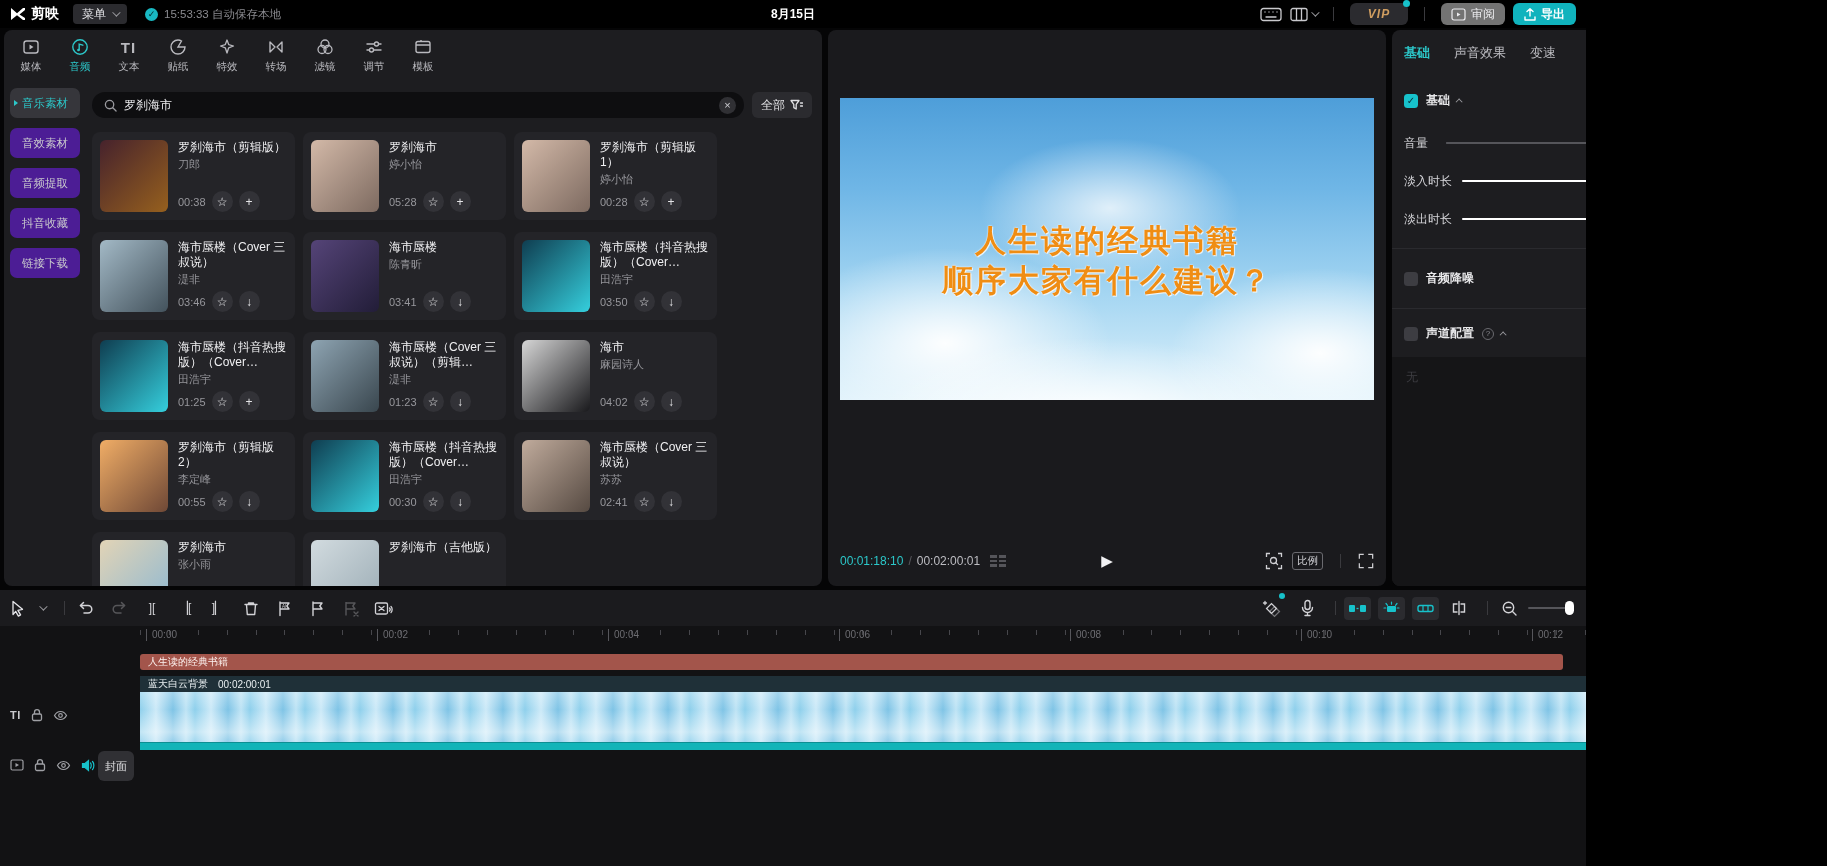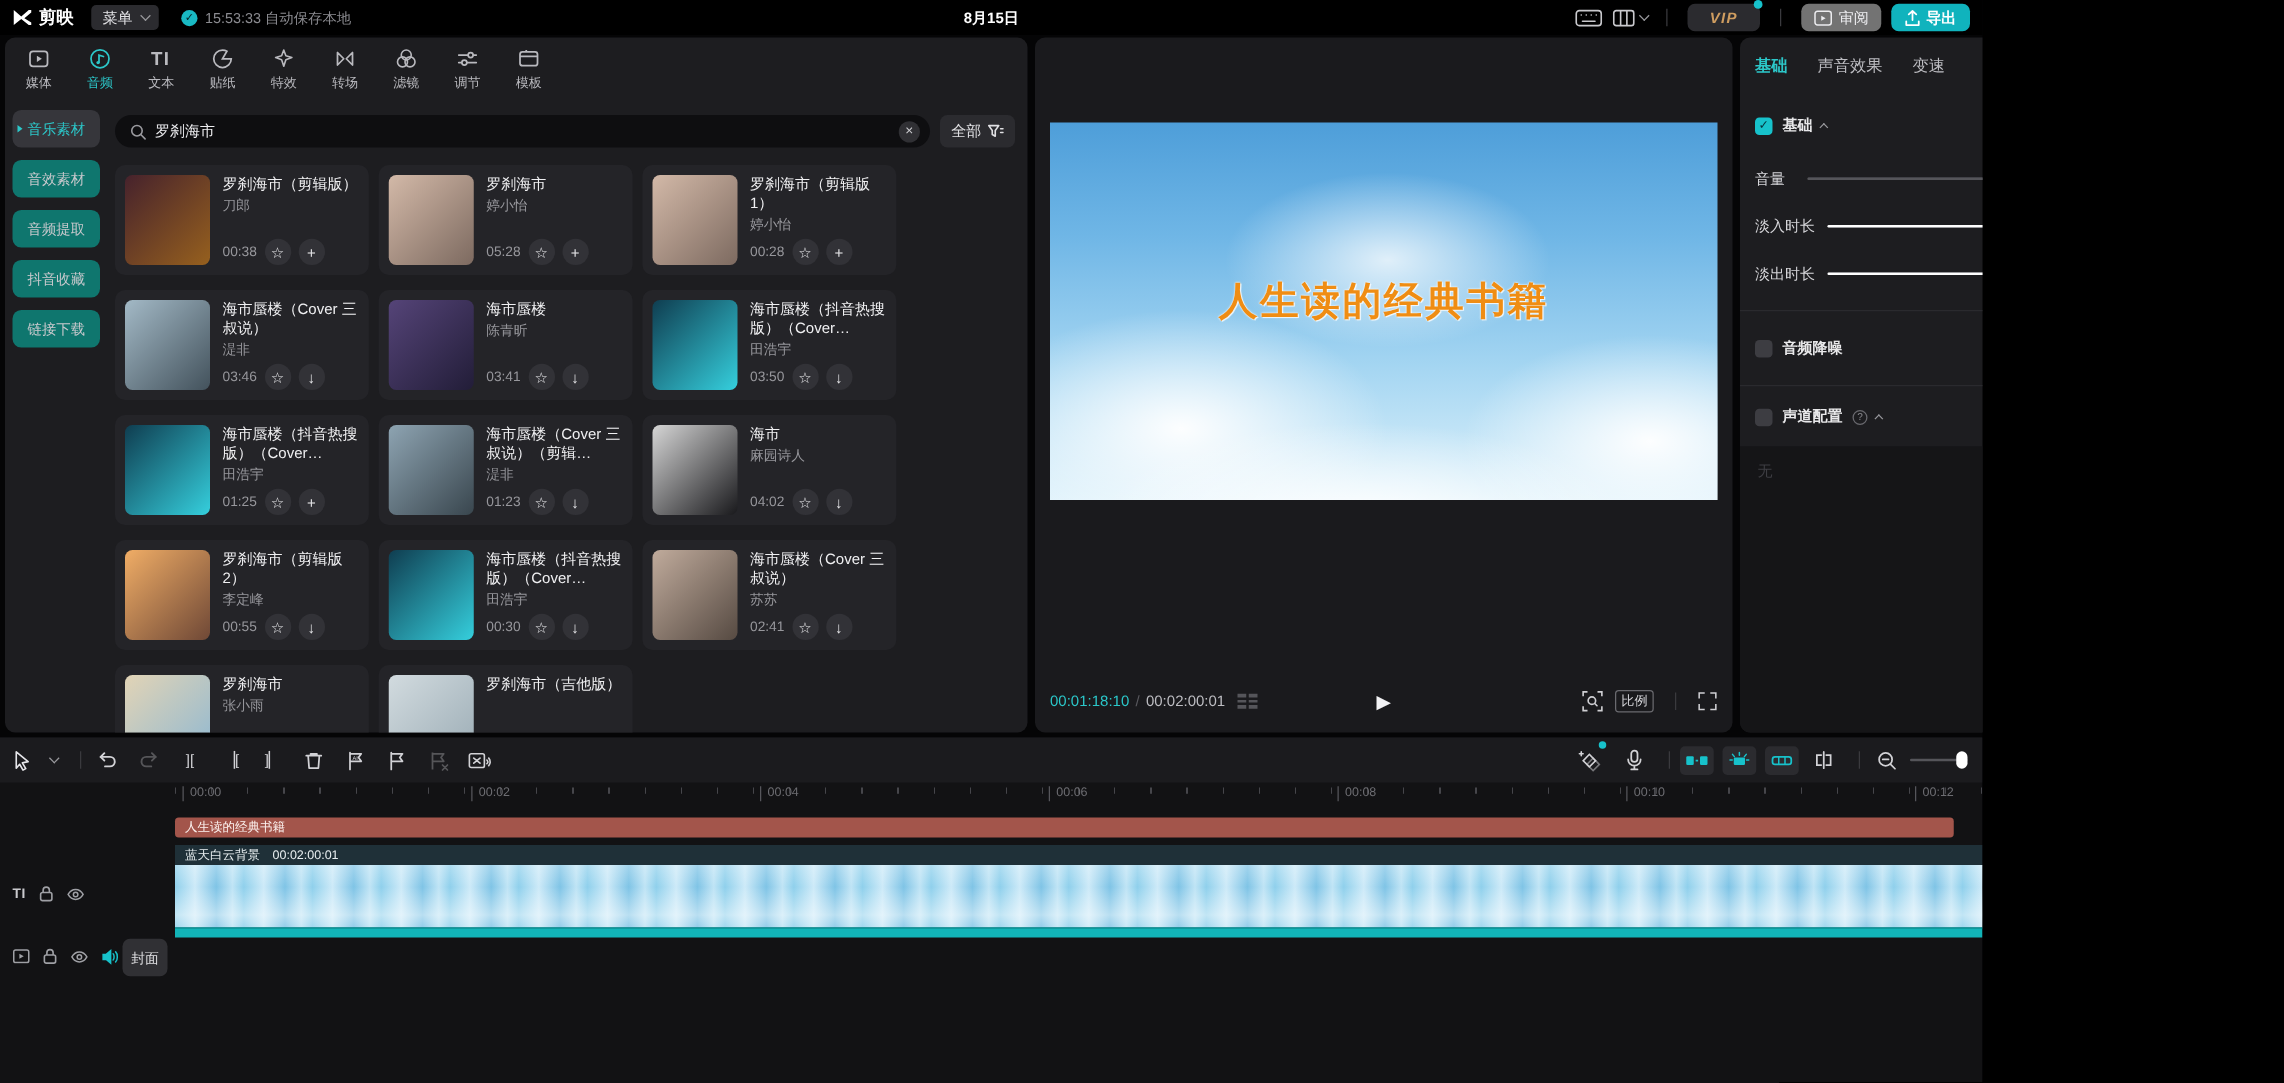--- a/index.html
+++ b/index.html
@@ -36,21 +36,21 @@
   .tabs-row{display:flex;align-items:flex-start;height:46px;padding:5px 2px 0 2px}
   .tab{width:49px;display:flex;flex-direction:column;align-items:center;gap:2px;color:#b9b9be;font-size:11px;padding-top:2px}
   .tab .tlab{transform:scale(.95)}
   .tab.active{color:#2cc7c9}
   .tab svg{stroke:#b9b9be}
   .tab.active svg{stroke:#2cc7c9}
   .tab .ti-glyph{font-size:15px;font-weight:bold;letter-spacing:1px;height:20px;display:flex;align-items:center}
 
   .left-body{position:relative;height:510px}
   .cat-sidebar{position:absolute;left:6px;top:12px;width:74px}
-  .cat-item{width:70px;height:30px;margin:0 0 10px 0;border-radius:7px;background:#0f766e;color:#c9c9cd;font-size:11.5px;display:flex;align-items:center;justify-content:center;gap:3px;position:relative}
+  .cat-item{width:70px;height:30px;margin:0 0 10px 0;border-radius:7px;background:#4c1d95;color:#c9c9cd;font-size:11.5px;display:flex;align-items:center;justify-content:center;gap:3px;position:relative}
   .cat-item.active{background:#36363b;color:#2cc7c9}
   .cat-item.active::before{content:'';position:absolute;left:4px;top:50%;transform:translateY(-50%);border-left:4px solid #2cc7c9;border-top:3px solid transparent;border-bottom:3px solid transparent}
 
   .search-row{position:absolute;left:88px;top:16px;display:flex;align-items:center}
   .search-box{width:652px;height:26px;border-radius:13px;background:#0e0e10;display:flex;align-items:center;padding:0 8px 0 12px;color:#ececef}
   .search-box .q{flex:1;margin-left:7px;font-size:12px}
   .clear-btn{width:17px;height:17px;border-radius:50%;background:#303034;color:#cfcfd3;display:flex;align-items:center;justify-content:center;font-size:11px}
   .filter-btn{margin-left:8px;height:26px;border-radius:6px;background:#2b2b2f;display:flex;align-items:center;gap:5px;padding:0 9px;color:#e0e0e3;font-size:12px}
 
   .grid{position:absolute;left:88px;top:56px;width:660px;height:454px}
@@ -458,20 +458,21 @@
     </div>
   </section>
 
   <section class="panel player">
     <div class="video">
       <span class="cloud" style="left:-60px;top:150px;width:330px;height:190px"></span>
       <span class="cloud" style="left:140px;top:40px;width:260px;height:140px;opacity:.8"></span>
       <span class="cloud" style="left:330px;top:170px;width:300px;height:170px"></span>
       <span class="cloud" style="left:40px;top:240px;width:420px;height:160px"></span>
       <div class="caption" style="top:122px">人生读的经典书籍</div>
+      <div class="caption" style="top:162px">顺序大家有什么建议？</div>
     </div>
     <div class="player-foot">
       <span class="tc-cur">00:01:18:10</span>
       <span class="tc-sep">/</span>
       <span class="tc-tot">00:02:00:01</span>
       <span class="mini-grid">
           <i></i>
           <i></i>
           <i></i>
           <i></i>

